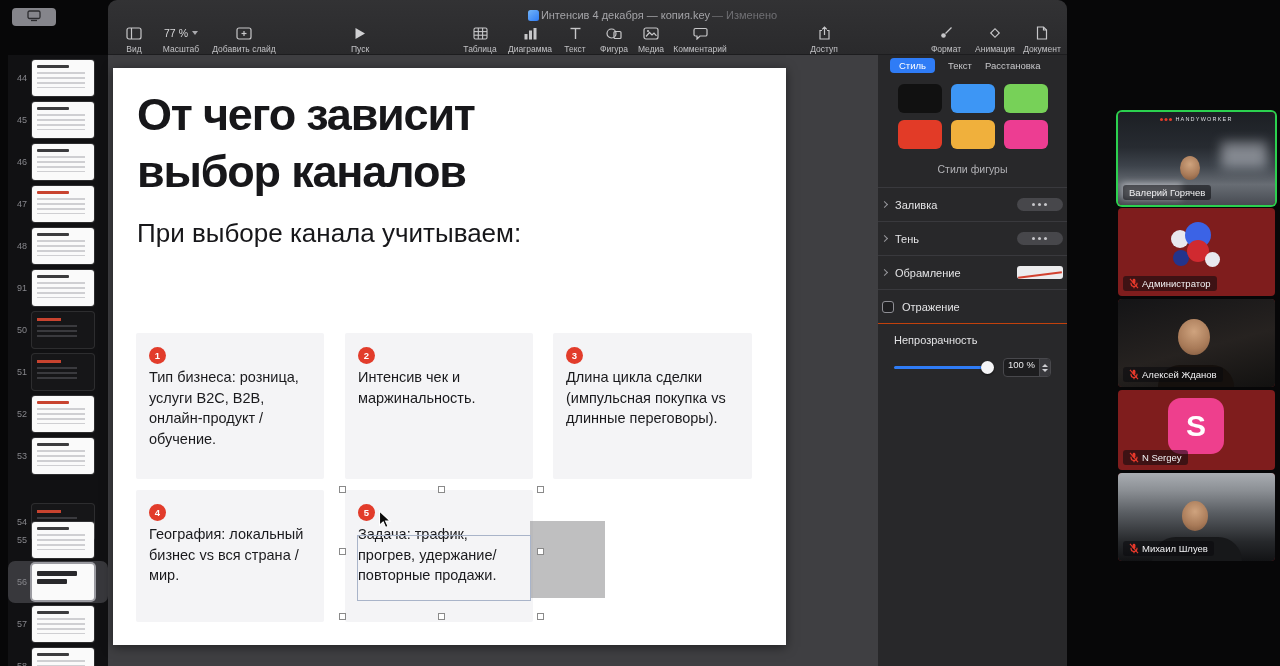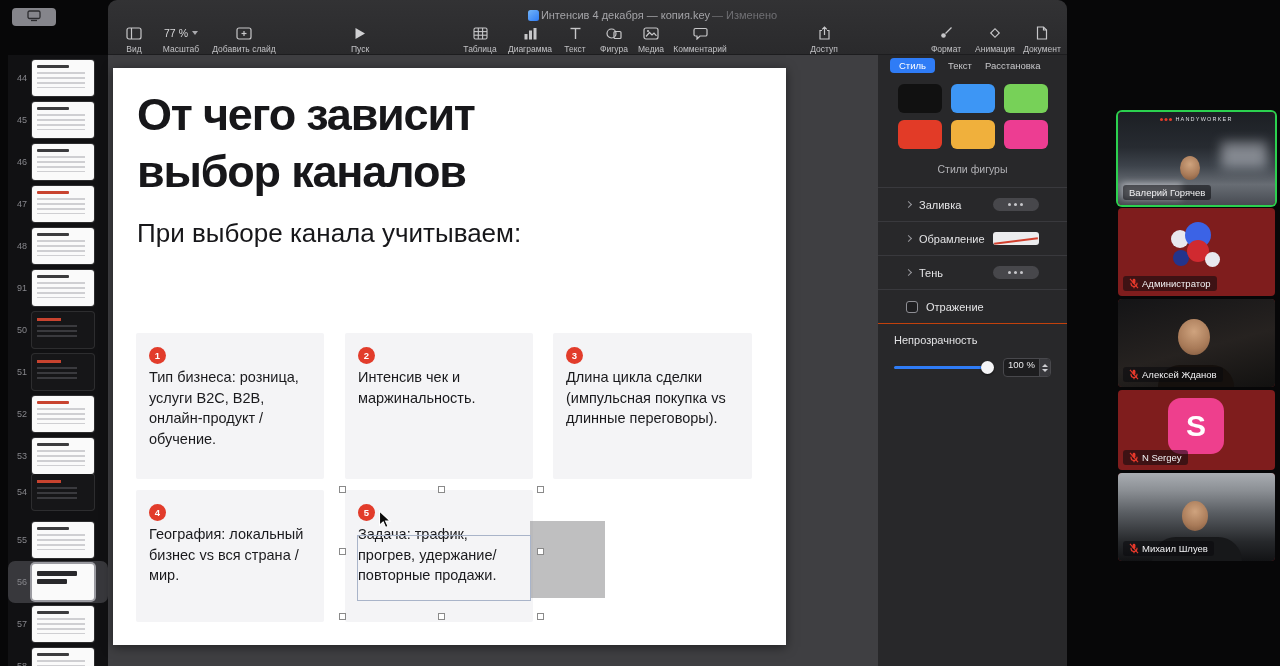--- a/index.html
+++ b/index.html
@@ -55,21 +55,21 @@
   .ghost{position:absolute;background:rgba(128,128,130,.5);z-index:3;}
   .cursor{position:absolute;z-index:9;}
   
   .inspector{position:absolute;left:878px;top:55px;width:189px;height:611px;background:#28282a;color:#e3e3e5;}
   .itabs{display:flex;align-items:center;gap:13px;padding:3px 10px 7px 12px;}
   .itab{font-size:9.5px;color:#c9c9cc;}
   .itab.active{background:#2f7cf6;color:#fff;padding:2px 9px;border-radius:4px;}
   .swatches{display:grid;grid-template-columns:repeat(3,44px);gap:7px 9px;padding:4px 0 12px 20px;}
   .swatch{width:44px;height:29px;border-radius:6px;}
   .styles-label{text-align:center;font-size:10.5px;color:#b2b2b6;padding:2px 0 12px;}
-  .irow{display:flex;align-items:center;height:34px;padding:0 28px;border-top:1px solid #39393d;font-size:11px;}
+  .irow{display:flex;align-items:center;height:34px;padding:0 4px;border-top:1px solid #39393d;font-size:11px;}
   .chev{width:5px;height:5px;border-right:1.4px solid #97979c;border-bottom:1.4px solid #97979c;
     transform:rotate(-45deg);margin-right:8px;flex:none;}
   .spacer{flex:1;}
   .dots-pill{width:46px;height:13px;border-radius:7px;background:#47474b;position:relative;flex:none;}
   .dots-pill::before{content:"";position:absolute;left:15px;top:5px;width:3px;height:3px;border-radius:50%;
     background:#c6c6ca;box-shadow:6px 0 0 #c6c6ca,12px 0 0 #c6c6ca;}
   .none-pill{width:46px;height:13px;border-radius:3px;background:#ececee;position:relative;overflow:hidden;flex:none;}
   .none-pill::before{content:"";position:absolute;left:1px;top:8px;width:44px;height:2px;background:#d2402e;transform:rotate(-7deg);}
   .checkbox{width:12px;height:12px;border:1px solid #8f8f95;border-radius:3px;background:#1e1e20;margin-right:8px;flex:none;}
   .opacity{padding:10px 16px 0;border-top:1px solid #c2410c;}
@@ -311,21 +311,21 @@
       <div class="thumb dark"></div>
     </div>
   <div class="nav-row" style="top:338px">
       <span class="nav-num">52</span>
       <div class="thumb light red"></div>
     </div>
   <div class="nav-row" style="top:380px">
       <span class="nav-num">53</span>
       <div class="thumb light"></div>
     </div>
-  <div class="nav-row" style="top:416px">
+  <div class="nav-row" style="top:446px">
       <span class="nav-num">54</span>
       <div class="thumb dark"></div>
     </div>
   <div class="nav-row" style="top:464px">
       <span class="nav-num">55</span>
       <div class="thumb light"></div>
     </div>
   <div class="nav-row sel" style="top:506px">
       <span class="nav-num">56</span>
       <div class="thumb title"></div>
@@ -403,29 +403,29 @@
   </div>
   <div class="styles-label">Стили фигуры</div>
   <div class="irow">
     <span class="chev"></span>
     <span>Заливка</span>
     <span class="spacer"></span>
     <span class="dots-pill"></span>
   </div>
   <div class="irow">
     <span class="chev"></span>
+    <span>Тень</span>
+    <span class="spacer"></span>
+    <span class="dots-pill"></span>
+  </div>
+  <div class="irow">
+    <span class="chev"></span>
     <span>Обрамление</span>
     <span class="spacer"></span>
     <span class="none-pill"></span>
-  </div>
-  <div class="irow">
-    <span class="chev"></span>
-    <span>Тень</span>
-    <span class="spacer"></span>
-    <span class="dots-pill"></span>
   </div>
   <div class="irow">
     <span class="checkbox"></span>
     <span>Отражение</span>
   </div>
   <div class="opacity">
     <div class="opacity-label">Непрозрачность</div>
     <div class="slider-row">
       <div class="track">
           <div class="knob"></div>

